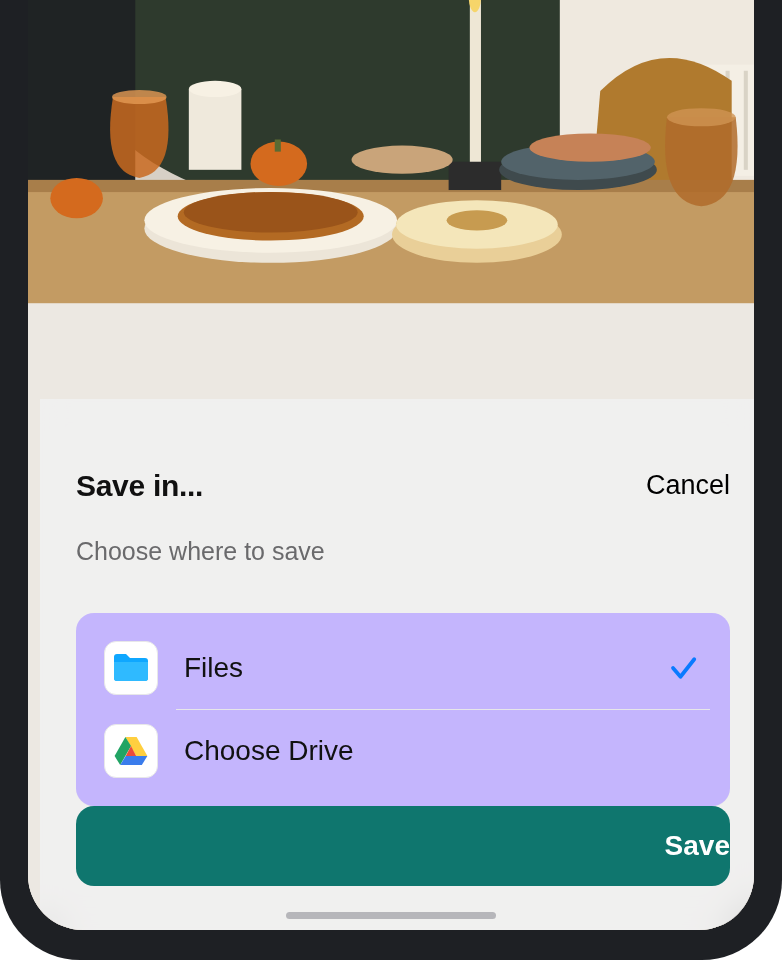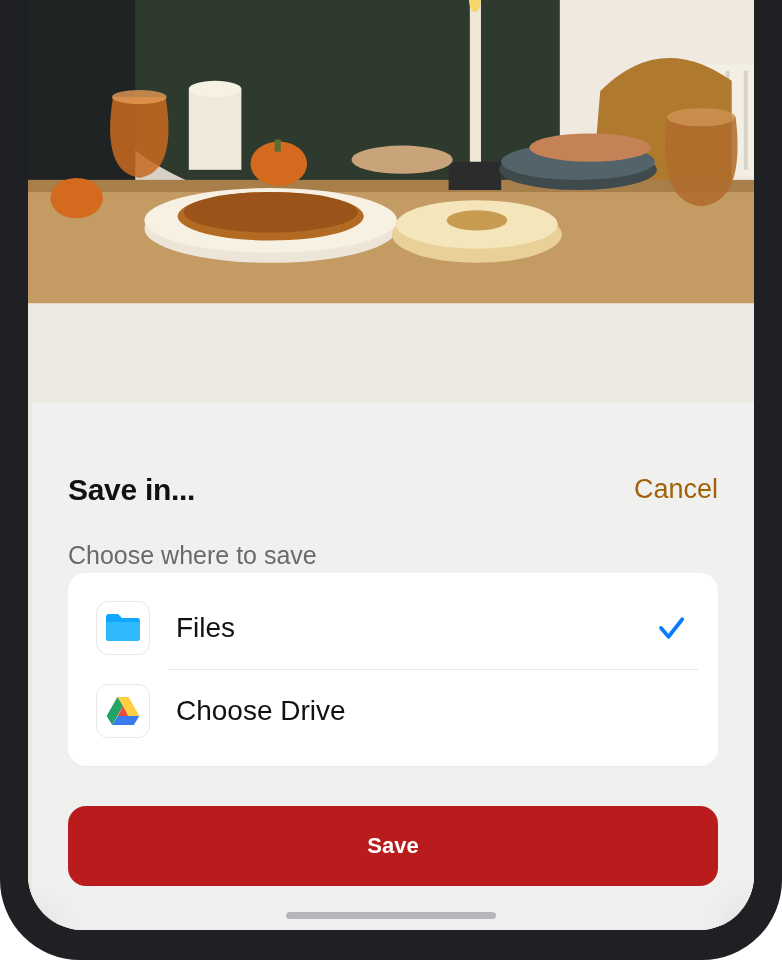--- a/index.html
+++ b/index.html
@@ -38,53 +38,53 @@
       top: 0; left: 0; right: 0; bottom: 0;
       overflow: hidden;
     }
     .bg-image svg {
       width: 100%;
       height: 100%;
       display: block;
     }
     .sheet {
       position: absolute;
-      left: 4px; right: 0; bottom: 0;
-      padding: 70px 36px 44px 36px;
+      left: 12px; right: 0; bottom: 0;
+      padding: 70px 24px 44px 36px;
       background: rgba(240, 240, 240, 0.88);
       backdrop-filter: blur(14px);
     }
     .sheet-header {
       display: flex;
       justify-content: space-between;
       align-items: center;
       margin-bottom: 30px;
     }
     .sheet-title {
       font-size: 30px;
       font-weight: 700;
       color: #111;
       letter-spacing: -0.3px;
     }
     .cancel-link {
       font-size: 27px;
-      color: #a16207;
+      color: #000000;
       font-weight: 400;
       cursor: pointer;
     }
     .subtitle {
       font-size: 25px;
       color: #6a6a6c;
       line-height: 1.45;
+      margin-bottom: 44px;
     }
     .options-card {
-      background: #ffffff;
+      background: #c4b5fd;
       border-radius: 18px;
       padding: 14px 20px;
-      margin-bottom: 40px;
       box-shadow: 0 1px 1px rgba(0,0,0,0.02);
     }
     .option-row {
       display: flex;
       align-items: center;
       padding: 14px 8px;
       cursor: pointer;
     }
     .option-divider {
       height: 1px;
@@ -113,25 +113,26 @@
       height: 30px;
       color: #0a7aff;
       flex-shrink: 0;
       margin-right: 4px;
     }
     .save-button {
       width: 100%;
       height: 80px;
       border: none;
       border-radius: 18px;
-      background: #b91c1c;
+      background: #0f766e;
       color: #ffffff;
-      font-size: 22px;
+      font-size: 28px;
       font-weight: 600;
       cursor: pointer;
+      text-align: right;
     }
     .home-indicator {
       position: absolute;
       bottom: 11px;
       left: 50%;
       transform: translateX(-50%);
       width: 210px;
       height: 7px;
       background: #b6b6ba;
       border-radius: 4px;

